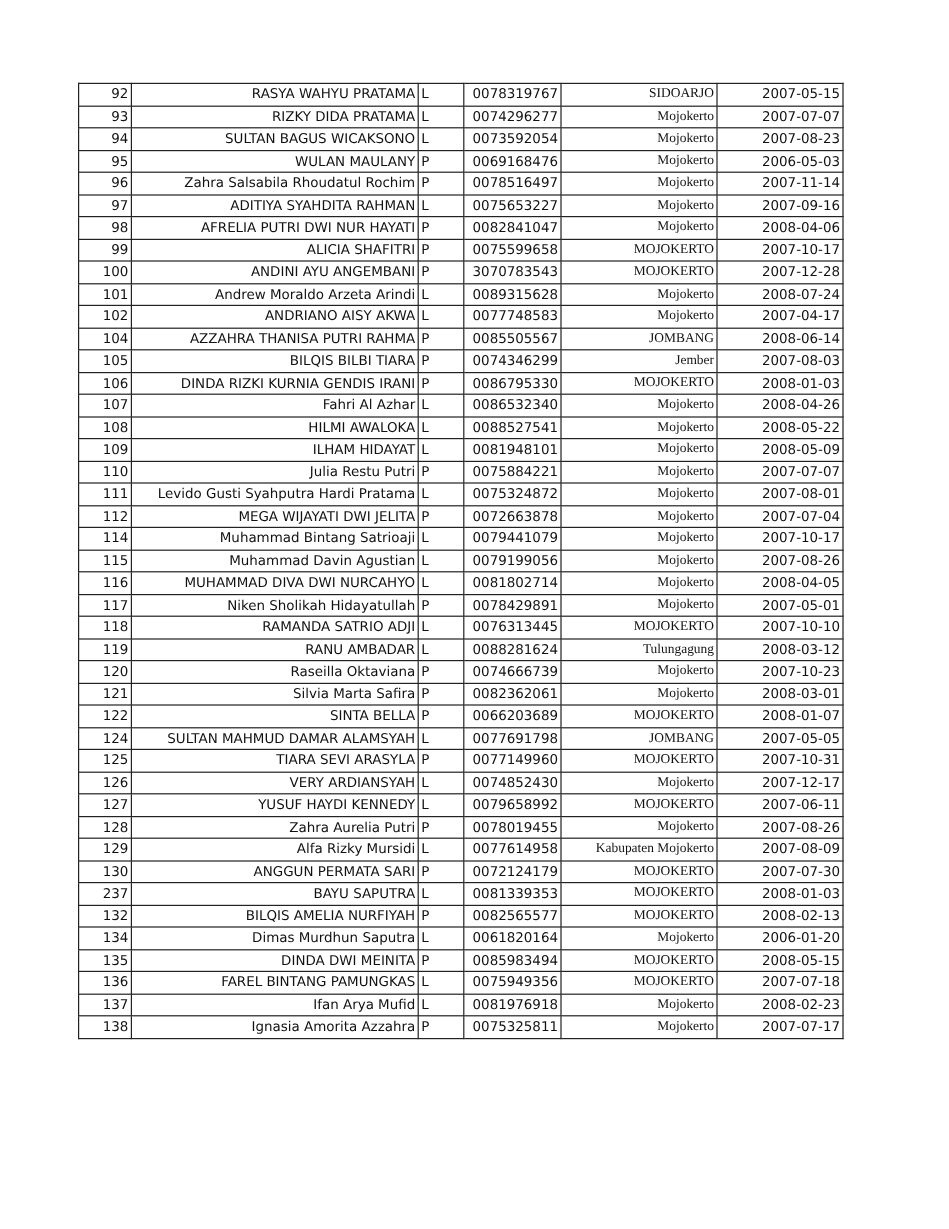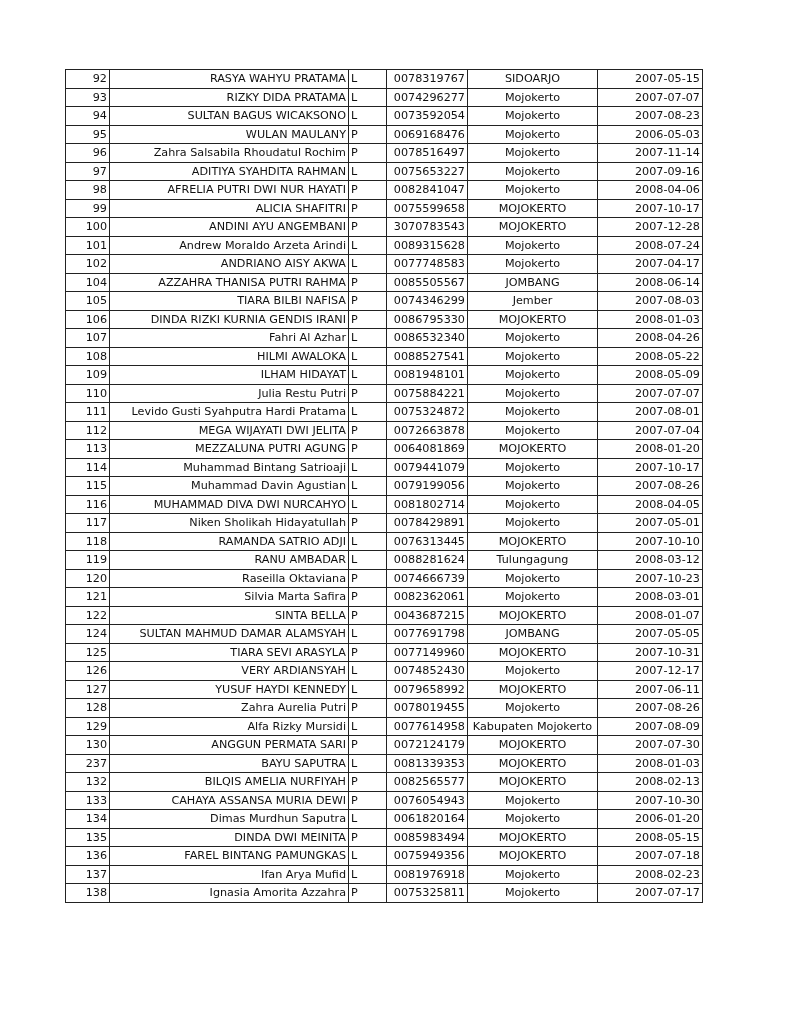--- a/index.html
+++ b/index.html
@@ -14,21 +14,21 @@
   .sheet td {
     border: 1.3px solid #222;
     height: 17.5px; padding: 0 2px;
     white-space: nowrap; overflow: hidden;
     line-height: 17.5px;
   }
   .c-no { width: 39px; text-align: right; padding-right: 2px; }
   .c-name { width: 234px; text-align: right; margin-top: 18px; }
   .c-g { width: 33px; text-align: left; }
   .c-nis { width: 76px; text-align: right; margin-left: 25px; }
-  .c-place { width: 125px; text-align: center; }
+  .c-place { width: 125px; text-align: right; font-family: Liberation Serif, serif; }
   .c-date { width: 100px; text-align: right; }
 </style>
 </head>
 <body>
 
 <table class="sheet">
   <tbody id="tbody">
       <tr>
         <td class="c-no">92</td>
         <td class="c-name">RASYA WAHYU PRATAMA</td>
@@ -120,21 +120,21 @@
       <tr>
         <td class="c-no">104</td>
         <td class="c-name">AZZAHRA THANISA PUTRI RAHMA</td>
         <td class="c-g">P</td>
         <td class="c-nis">0085505567</td>
         <td class="c-place">JOMBANG</td>
         <td class="c-date">2008-06-14</td>
       </tr>
       <tr>
         <td class="c-no">105</td>
-        <td class="c-name">TIARA BILBI NAFISA</td>
+        <td class="c-name">BILQIS BILBI TIARA</td>
         <td class="c-g">P</td>
         <td class="c-nis">0074346299</td>
         <td class="c-place">Jember</td>
         <td class="c-date">2007-08-03</td>
       </tr>
       <tr>
         <td class="c-no">106</td>
         <td class="c-name">DINDA RIZKI KURNIA GENDIS IRANI</td>
         <td class="c-g">P</td>
         <td class="c-nis">0086795330</td>
@@ -183,28 +183,20 @@
       </tr>
       <tr>
         <td class="c-no">112</td>
         <td class="c-name">MEGA WIJAYATI DWI JELITA</td>
         <td class="c-g">P</td>
         <td class="c-nis">0072663878</td>
         <td class="c-place">Mojokerto</td>
         <td class="c-date">2007-07-04</td>
       </tr>
       <tr>
-        <td class="c-no">113</td>
-        <td class="c-name">MEZZALUNA PUTRI AGUNG</td>
-        <td class="c-g">P</td>
-        <td class="c-nis">0064081869</td>
-        <td class="c-place">MOJOKERTO</td>
-        <td class="c-date">2008-01-20</td>
-      </tr>
-      <tr>
         <td class="c-no">114</td>
         <td class="c-name">Muhammad Bintang Satrioaji</td>
         <td class="c-g">L</td>
         <td class="c-nis">0079441079</td>
         <td class="c-place">Mojokerto</td>
         <td class="c-date">2007-10-17</td>
       </tr>
       <tr>
         <td class="c-no">115</td>
         <td class="c-name">Muhammad Davin Agustian</td>
@@ -258,21 +250,21 @@
         <td class="c-name">Silvia Marta Safira</td>
         <td class="c-g">P</td>
         <td class="c-nis">0082362061</td>
         <td class="c-place">Mojokerto</td>
         <td class="c-date">2008-03-01</td>
       </tr>
       <tr>
         <td class="c-no">122</td>
         <td class="c-name">SINTA BELLA</td>
         <td class="c-g">P</td>
-        <td class="c-nis">0043687215</td>
+        <td class="c-nis">0066203689</td>
         <td class="c-place">MOJOKERTO</td>
         <td class="c-date">2008-01-07</td>
       </tr>
       <tr>
         <td class="c-no">124</td>
         <td class="c-name">SULTAN MAHMUD DAMAR ALAMSYAH</td>
         <td class="c-g">L</td>
         <td class="c-nis">0077691798</td>
         <td class="c-place">JOMBANG</td>
         <td class="c-date">2007-05-05</td>
@@ -333,28 +325,20 @@
         <td class="c-place">MOJOKERTO</td>
         <td class="c-date">2008-01-03</td>
       </tr>
       <tr>
         <td class="c-no">132</td>
         <td class="c-name">BILQIS AMELIA NURFIYAH</td>
         <td class="c-g">P</td>
         <td class="c-nis">0082565577</td>
         <td class="c-place">MOJOKERTO</td>
         <td class="c-date">2008-02-13</td>
-      </tr>
-      <tr>
-        <td class="c-no">133</td>
-        <td class="c-name">CAHAYA ASSANSA MURIA DEWI</td>
-        <td class="c-g">P</td>
-        <td class="c-nis">0076054943</td>
-        <td class="c-place">Mojokerto</td>
-        <td class="c-date">2007-10-30</td>
       </tr>
       <tr>
         <td class="c-no">134</td>
         <td class="c-name">Dimas Murdhun Saputra</td>
         <td class="c-g">L</td>
         <td class="c-nis">0061820164</td>
         <td class="c-place">Mojokerto</td>
         <td class="c-date">2006-01-20</td>
       </tr>
       <tr>

